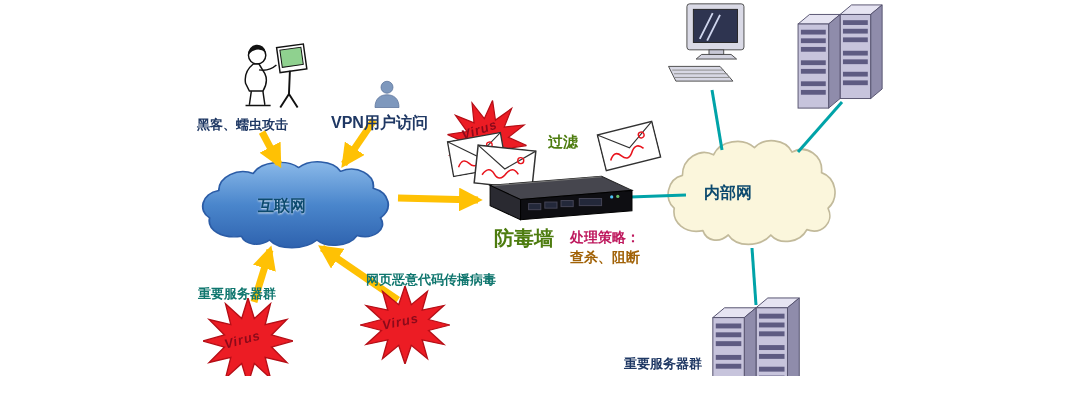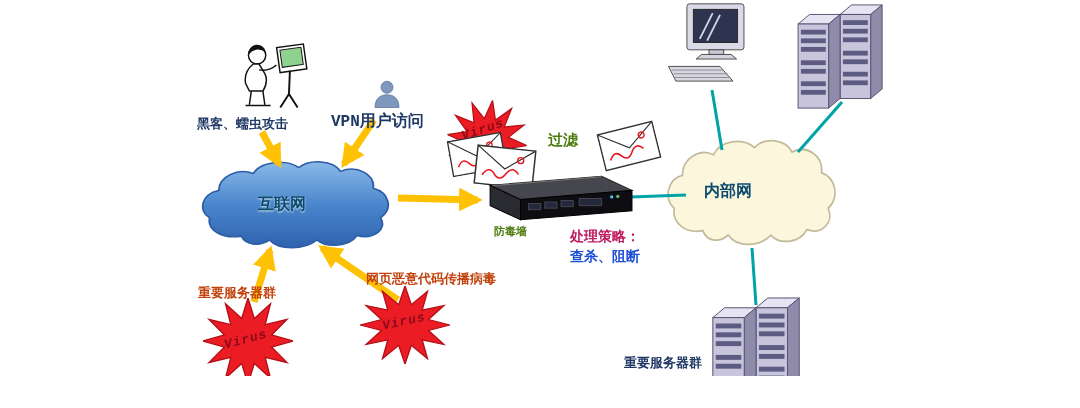--- a/index.html
+++ b/index.html
@@ -1,23 +1,23 @@
 <!DOCTYPE html>
 <html><head>
 <meta charset="utf-8">
 <style>
   html,body{margin:0;padding:0;background:#fff;}
   .canvas{
     position:relative;width:1080px;height:376px;background:#ffffff;overflow:hidden;
-    font-family:Liberation Mono, monospace;
+    font-family:Liberation Sans, sans-serif;
   }
   .node{position:absolute;}
   .lbl{position:absolute;font-weight:bold;white-space:nowrap;line-height:1.2;}
   .lbl-navy{color:#1F3864;font-size:13px;}
-  .lbl-blue{color:#c2410c;font-size:13px;}
+  .lbl-blue{color:#0f766e;font-size:13px;}
   .lbl-red{color:#4d7c0f;}
   .virus-lbl{color:#8B0A1A;font-size:13px;font-weight:bold;font-style:italic;letter-spacing:1px;}
   .ya{stroke:#FFC104;stroke-width:7;marker-end:url(#ay);}
   .tl{stroke:#00A3A8;stroke-width:3;fill:none;}
 </style>
 </head>
 <body>
 
 <div class="canvas">
 
@@ -121,23 +121,23 @@
     <polygon points="8,14 38,28 38,48 8,34" fill="#2A2A31" stroke="#000"></polygon>
     <g fill="#23283A" stroke="#445">
       <rect x="46" y="32" width="12" height="6"></rect>
       <rect x="62" y="30.5" width="12" height="6"></rect>
       <rect x="78" y="29" width="12" height="6"></rect>
       <rect x="96" y="27" width="22" height="7"></rect>
     </g>
     <circle cx="128" cy="25.5" r="1.6" fill="#4FC3F7"></circle>
     <circle cx="134" cy="25" r="1.6" fill="#66BB6A"></circle>
   </svg>
-  <div class="lbl lbl-red" style="left:494px;top:226px;font-size:11px;">防毒墙</div>
+  <div class="lbl lbl-red" style="left:494px;top:226px;font-size:20px;">防毒墙</div>
   <div class="lbl" style="left:570px;top:229px;font-size:14px;color:#be185d;">处理策略：</div>
-  <div class="lbl" style="left:570px;top:249px;font-size:14px;color:#1d4ed8;">查杀、阻断</div>
+  <div class="lbl" style="left:570px;top:249px;font-size:14px;color:#a16207;">查杀、阻断</div>
 
   <div class="lbl" style="left:704px;top:183px;font-size:16px;color:#0c4a6e;">内部网</div>
 
   <svg class="node" style="left:663px;top:2px;" width="92" height="92" viewBox="0 0 100 100">
     <g>
       <rect x="26" y="2" width="62" height="50" rx="3" fill="#DADAE6" stroke="#444"></rect>
       <rect x="33" y="8" width="48" height="36" fill="#2E3450" stroke="#222"></rect>
       <path d="M40,40 L54,12 M48,42 L62,14" stroke="#CFD6EE" stroke-width="2" fill="none"></path>
       <rect x="50" y="52" width="16" height="5" fill="#C8C8D6" stroke="#444"></rect>
       <polygon points="42,57 74,57 80,62 36,62" fill="#D4D4E0" stroke="#444"></polygon>

